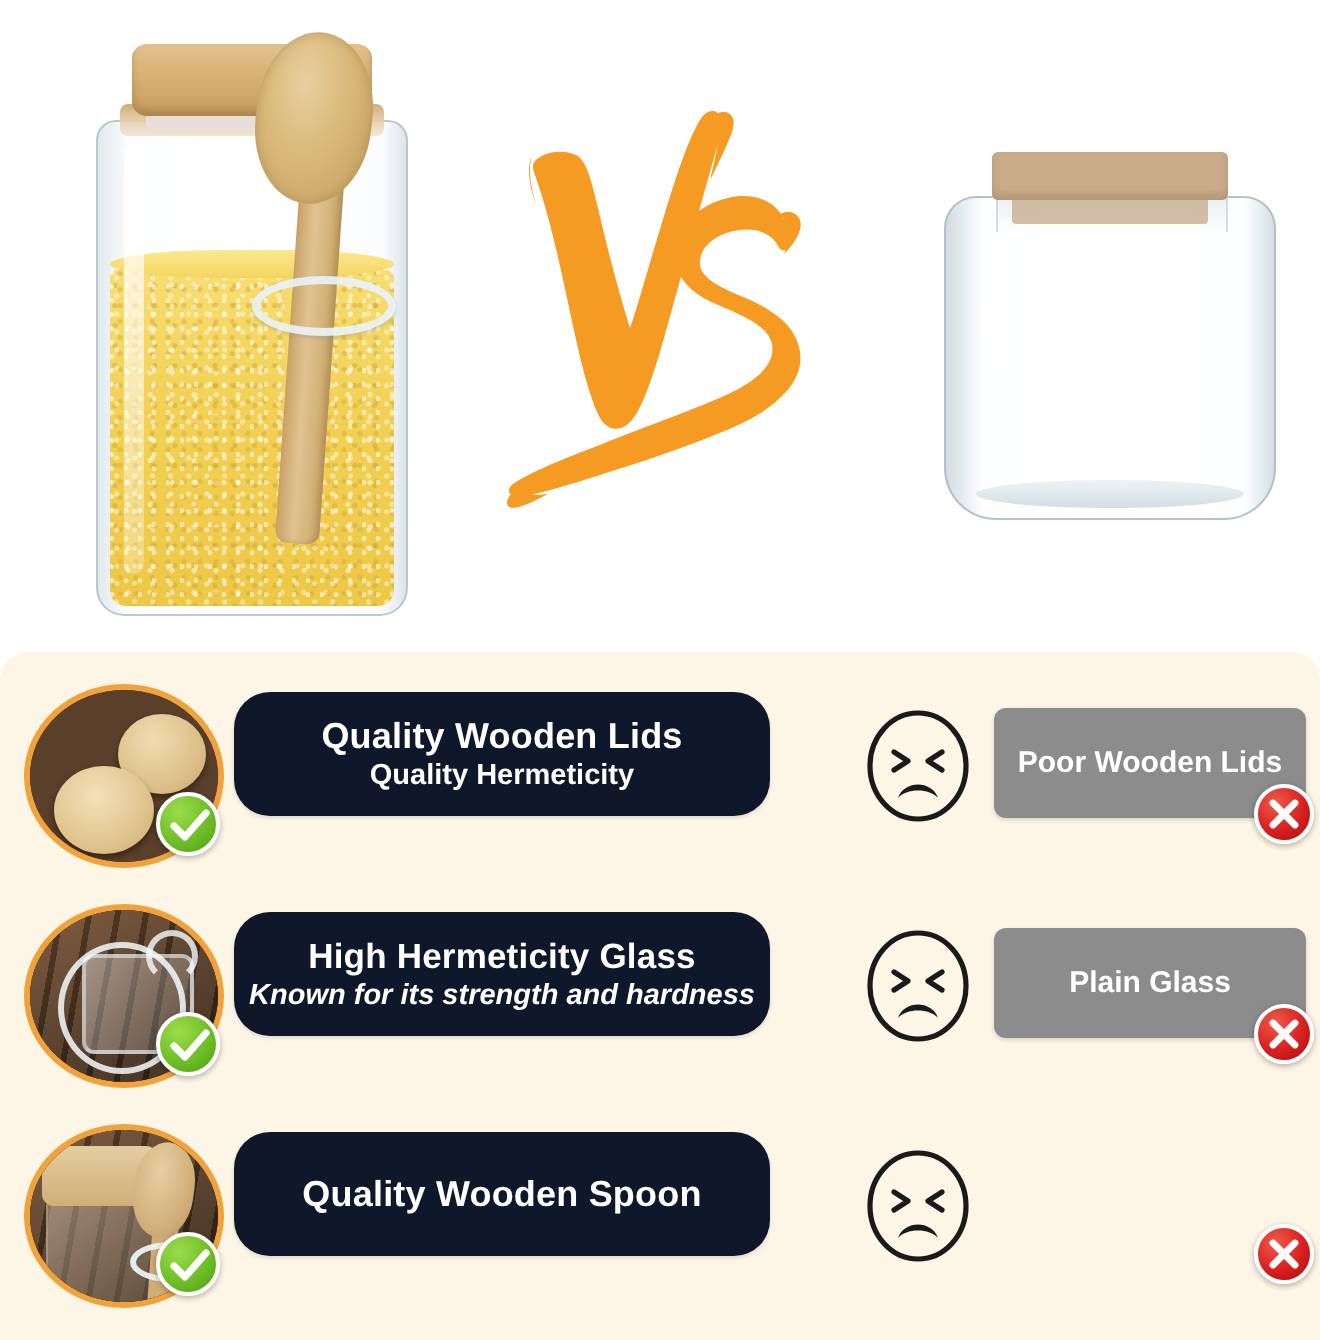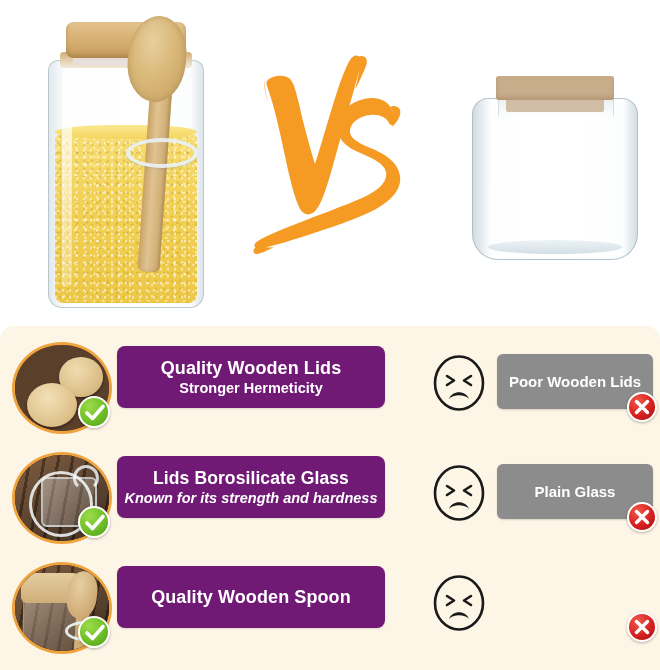--- a/index.html
+++ b/index.html
@@ -221,22 +221,22 @@
     background:radial-gradient(circle at 34% 28%,#9ddc4a 0%,#6ebe28 55%,#4f9c14 100%);
     border:2px solid #ffffff;
     box-sizing:border-box;
     box-shadow:0 1px 3px rgba(0,0,0,.3);
   }
   .check-badge svg{position:absolute;left:5px;top:6px;}
 
   
   .banner{
     position:absolute;left:117px;top:12px;width:268px;height:62px;
-    background:#701a75;
-    border-radius:8px;
+    background:#0f172a;
+    border-radius:18px;
     display:flex;flex-direction:column;align-items:center;justify-content:center;
     box-shadow:0 1px 2px rgba(0,0,0,.12);
   }
   .banner-title{
     color:#ffffff;font-size:18px;font-weight:bold;line-height:22px;
     letter-spacing:.1px;white-space:nowrap;
   }
   .banner-sub{
     color:#ffffff;font-size:14.5px;font-weight:bold;line-height:19px;
     white-space:nowrap;
@@ -342,21 +342,21 @@
       <div class="lid-a"></div>
       <div class="lid-b"></div>
     </div>
     <div class="check-badge">
       <svg width="20" height="18" viewBox="0 0 20 18" xmlns="http://www.w3.org/2000/svg">
         <path d="M2 9 L7.5 14.5 L18 2.5" stroke="#ffffff" stroke-width="3.6" fill="none" stroke-linecap="round" stroke-linejoin="round"></path>
       </svg>
     </div>
     <div class="banner">
       <div class="banner-title">Quality Wooden Lids</div>
-      <div class="banner-sub">Stronger Hermeticity</div>
+      <div class="banner-sub">Quality Hermeticity</div>
     </div>
     <div class="sad">
       <svg width="54" height="58" viewBox="0 0 54 58" xmlns="http://www.w3.org/2000/svg">
         <ellipse cx="27" cy="29" rx="24" ry="26.5" fill="none" stroke="#1a1a1a" stroke-width="2.6"></ellipse>
         <path d="M15 22 L22 26.5 L15 31" fill="none" stroke="#1a1a1a" stroke-width="2.6" stroke-linecap="round" stroke-linejoin="round"></path>
         <path d="M39 22 L32 26.5 L39 31" fill="none" stroke="#1a1a1a" stroke-width="2.6" stroke-linecap="round" stroke-linejoin="round"></path>
         <path d="M17 45 C20 36 34 36 37 45 C33 40 21 40 17 45 Z" fill="#1a1a1a"></path>
       </svg>
     </div>
     <div class="graybox">
@@ -375,21 +375,21 @@
       <div class="cyl-body"></div>
       <div class="cyl-ring"></div>
       <div class="cyl-hook"></div>
     </div>
     <div class="check-badge">
       <svg width="20" height="18" viewBox="0 0 20 18" xmlns="http://www.w3.org/2000/svg">
         <path d="M2 9 L7.5 14.5 L18 2.5" stroke="#ffffff" stroke-width="3.6" fill="none" stroke-linecap="round" stroke-linejoin="round"></path>
       </svg>
     </div>
     <div class="banner">
-      <div class="banner-title">Lids Borosilicate Glass</div>
+      <div class="banner-title">High Hermeticity Glass</div>
       <div class="banner-sub">Known for its strength and hardness</div>
     </div>
     <div class="sad">
       <svg width="54" height="58" viewBox="0 0 54 58" xmlns="http://www.w3.org/2000/svg">
         <ellipse cx="27" cy="29" rx="24" ry="26.5" fill="none" stroke="#1a1a1a" stroke-width="2.6"></ellipse>
         <path d="M15 22 L22 26.5 L15 31" fill="none" stroke="#1a1a1a" stroke-width="2.6" stroke-linecap="round" stroke-linejoin="round"></path>
         <path d="M39 22 L32 26.5 L39 31" fill="none" stroke="#1a1a1a" stroke-width="2.6" stroke-linecap="round" stroke-linejoin="round"></path>
         <path d="M17 45 C20 36 34 36 37 45 C33 40 21 40 17 45 Z" fill="#1a1a1a"></path>
       </svg>
     </div>

